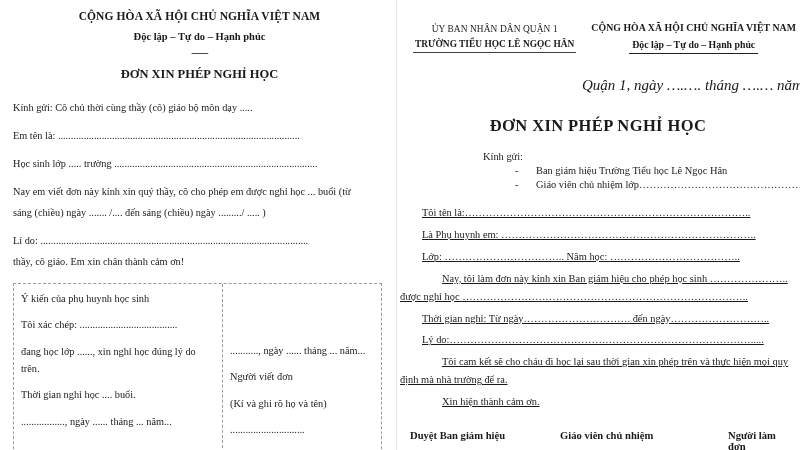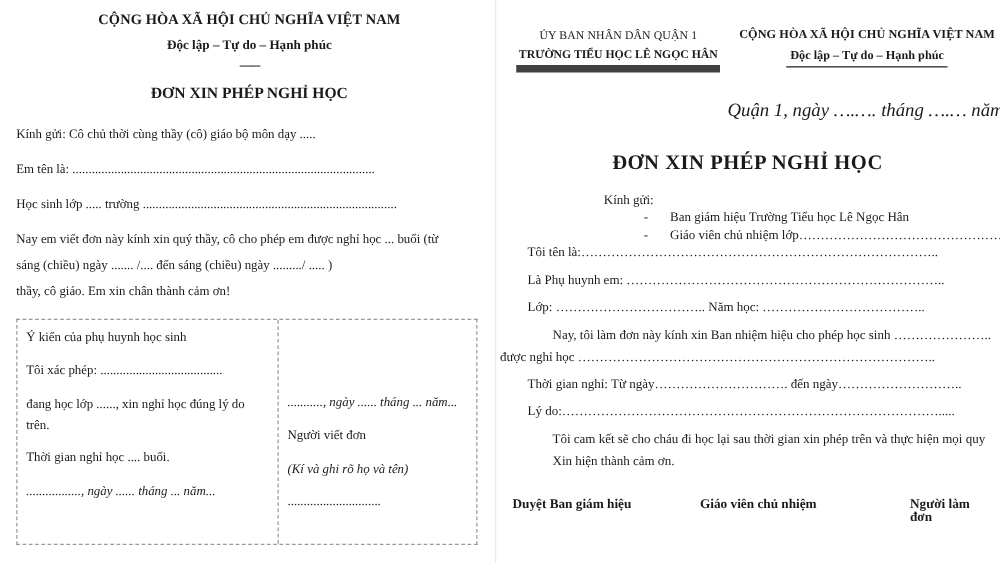--- a/index.html
+++ b/index.html
@@ -83,21 +83,21 @@
     border-right: 1px dashed #9a9a9a;
   }
   #parent-table .col-right {
     width: 158px;
   }
   #parent-table .tl {
     font-size: 10.3px;
     margin: 0 0 11px 0;
     line-height: 1.5;
   }
-  .ital { font-style: italic; }
+  .ital { }
 
   
   #doc-right {
     left: 396px;
     width: 404px;
     padding: 4px;
   }
   #doc-right .edge {
     position: absolute;
     left: 0; top: 0;
@@ -112,21 +112,21 @@
   #doc-right .r-head-left {
     width: 196px;
     text-align: center;
     font-size: 9.4px;
     line-height: 1.45;
     padding-top: 2px;
   }
   #doc-right .org-line1 { font-weight: normal; letter-spacing: .1px; }
   #doc-right .org-line2 {
     font-weight: bold;
-    border-bottom: 6px solid #404040;
+    border-bottom: 1px solid #404040;
     display: inline-block;
     padding: 0 2px 1px 2px;
     margin-top: 1px;
   }
   #doc-right .r-head-right {
     flex: 1;
     text-align: center;
     font-size: 9.8px;
     line-height: 1.5;
     margin-left: 2px;
@@ -169,22 +169,23 @@
     padding-left: 23px;
     white-space: nowrap;
   }
   #doc-right .kg-item::before {
     content: "-";
     position: absolute;
     left: 2px;
     top: 0;
   }
   #doc-right .body {
-    margin: 1px 0 0 0;
+    margin: 15px 0 0 0;
     padding: 0 4px 0 22px;
+    text-decoration: underline;
   }
   #doc-right .bl {
     font-size: 10.4px;
     line-height: 1.62;
     margin: 0 0 5px 0;
   }
   #doc-right .bl.indent { text-indent: 20px; }
   #doc-right .bl.nowrap { white-space: nowrap; }
   #doc-right .hang { margin-left: -22px; }
   #doc-right .signrow {
@@ -206,26 +207,27 @@
   <div class="hdr-nation">CỘNG HÒA XÃ HỘI CHỦ NGHĨA VIỆT NAM</div>
   <div class="hdr-motto">Độc lập – Tự do – Hạnh phúc</div>
   <div class="hdr-rule">-------</div>
   <div class="doc-title">ĐƠN XIN PHÉP NGHỈ HỌC</div>
 
   <div class="ln ln-first">Kính gửi: Cô chủ thời cùng thầy (cô) giáo bộ môn dạy .....</div>
   <div class="ln">Em tên là: ..............................................................................................</div>
   <div class="ln">Học sinh lớp ..... trường ...............................................................................</div>
   <div class="ln">Nay em viết đơn này kính xin quý thầy, cô cho phép em được nghỉ học ... buổi (từ</div>
   <div class="ln" style="margin-top:5px">sáng (chiều) ngày ....... /.... đến sáng (chiều) ngày ........./ ..... )</div>
+  <div class="ln">Lí do: ........................................................................................................</div>
   <div class="ln" style="margin-top:5px">thầy, cô giáo. Em xin chân thành cảm ơn!</div>
 
   <div id="parent-table">
     <div class="col col-left">
       <div class="tl">Ý kiến của phụ huynh học sinh</div>
-      <div class="tl">Tôi xác phép: ......................................</div>
+      <div class="tl">Tôi xác chép: ......................................</div>
       <div class="tl" style="margin-bottom:2px">đang học lớp ......, xin nghỉ học đúng lý do</div>
       <div class="tl">trên.</div>
       <div class="tl">Thời gian nghỉ học .... buổi.</div>
       <div class="tl ital">................., ngày ...... tháng ... năm...</div>
 
     </div>
     <div class="col col-right">
       <div class="tl ital" style="margin-top:52px">..........., ngày ...... tháng ... năm...</div>
       <div class="tl">Người viết đơn</div>
       <div class="tl ital">(Kí và ghi rõ họ và tên)</div>
@@ -253,25 +255,26 @@
   <div class="doc-title">ĐƠN XIN PHÉP NGHỈ HỌC</div>
 
   <div class="kg-label">Kính gửi:</div>
   <div class="kg-item">Ban giám hiệu Trường Tiểu học Lê Ngọc Hân</div>
   <div class="kg-item">Giáo viên chủ nhiệm lớp……………………………………………..</div>
 
   <div class="body">
     <div class="bl nowrap">Tôi tên là:………………………………………………………………………..</div>
     <div class="bl nowrap">Là Phụ huynh em: ………………………………………………………………..</div>
     <div class="bl nowrap">Lớp: ……………………………..          Năm học: ………………………………..</div>
-    <div class="bl nowrap indent" style="margin-bottom:1px">Nay, tôi làm đơn này kính xin Ban nhiệm hiệu cho phép học sinh …………………..</div>
+    <div class="bl nowrap indent" style="margin-bottom:1px">Nay, tôi làm đơn này kính xin Ban giám hiệu cho phép học sinh …………………..</div>
     <div class="bl nowrap hang">được nghỉ học ………………………………………………………………………..</div>
     <div class="bl nowrap">Thời gian nghỉ: Từ ngày…………………………. đến ngày………………………..</div>
     <div class="bl nowrap">Lý do:…………………………………………………………………………….....</div>
     <div class="bl nowrap indent" style="margin-bottom:1px">Tôi cam kết sẽ cho cháu đi học lại sau thời gian xin phép trên và thực hiện mọi quy</div>
+    <div class="bl nowrap hang">định mà nhà trường để ra.</div>
     <div class="bl indent">Xin hiện thành cảm ơn.</div>
   </div>
 
   <div class="signrow">
     <div class="s1">Duyệt Ban giám hiệu</div>
     <div class="s2">Giáo viên chủ nhiệm</div>
     <div class="s3">Người làm đơn</div>
   </div>
 </div>
 

